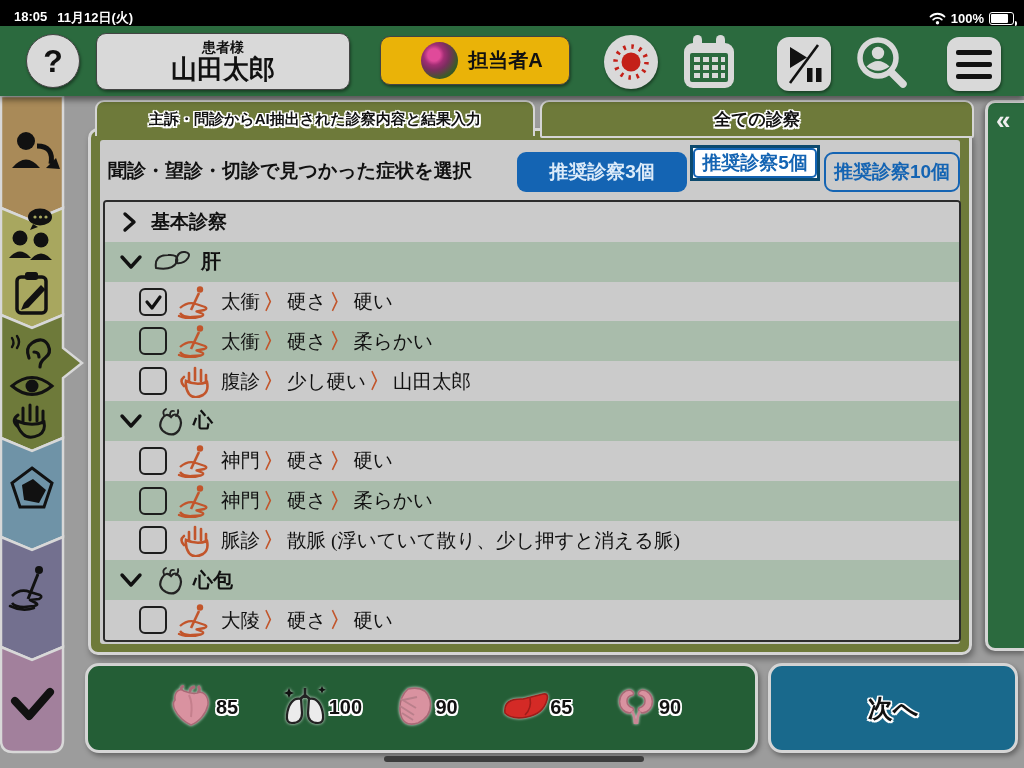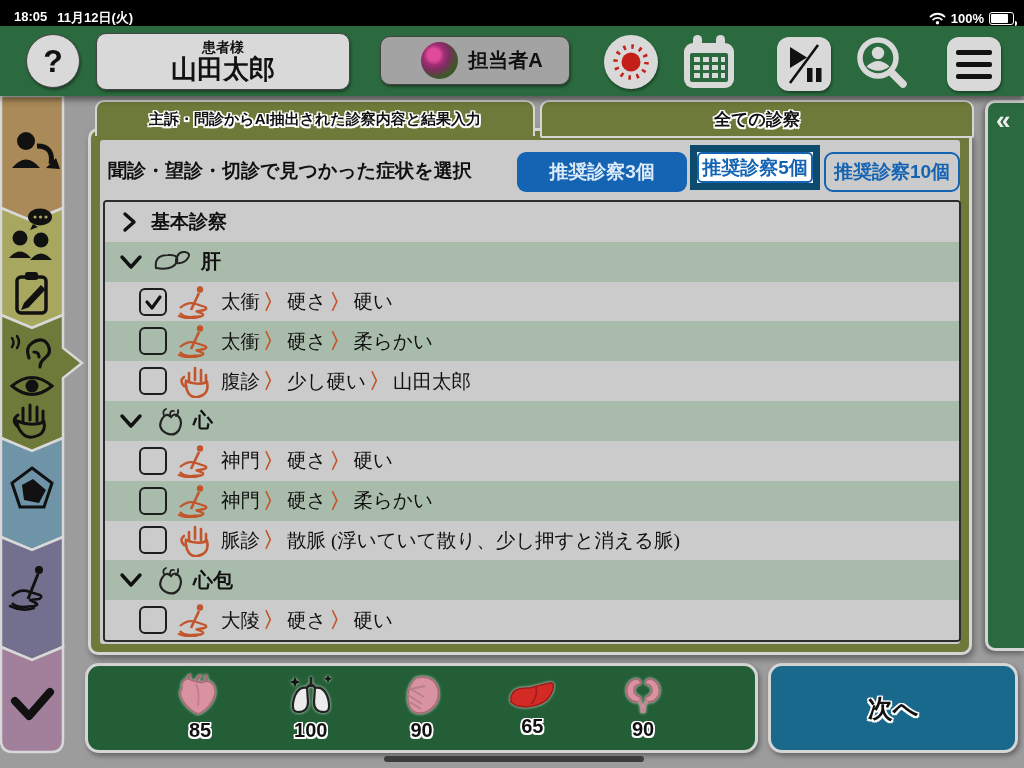--- a/index.html
+++ b/index.html
@@ -19,21 +19,21 @@
   #header{position:absolute;left:0;top:26px;width:1024px;height:70px;background:#2b6a3e;
           box-shadow:0 4px 6px rgba(0,0,0,.45);z-index:20;}
   .hbtn{position:absolute;display:flex;align-items:center;justify-content:center;cursor:pointer;}
   #help-btn{left:26px;top:8px;width:52px;height:52px;border-radius:50%;background:#d9d9d9;
             font-size:32px;font-weight:700;border:1px solid #444;box-shadow:1px 2px 3px rgba(0,0,0,.4);}
   #patient-box{left:96px;top:7px;width:252px;height:55px;border-radius:10px;background:#d9d9d9;
                border:1px solid #444;box-shadow:1px 2px 3px rgba(0,0,0,.4);
                display:flex;flex-direction:column;align-items:center;justify-content:center;line-height:1.1;}
   #patient-box .small{font-size:14px;font-weight:700;}
   #patient-box .big{font-size:26px;font-weight:700;}
-  #staff-box{left:380px;top:10px;width:190px;height:49px;border-radius:10px;background:#a3a3a3;
+  #staff-box{left:380px;top:10px;width:190px;height:49px;border-radius:10px;background:#eab308;
              border:1px solid #444;box-shadow:1px 2px 3px rgba(0,0,0,.4);
              display:flex;align-items:center;gap:10px;padding-left:14px;box-sizing:border-box;}
   #staff-avatar{width:37px;height:37px;border-radius:50%;
       background:radial-gradient(circle at 35% 35%,#e04a9a 0 18%,#a12e74 30%,#7a2e5e 45%,#3c5a28 70%,#294419 100%);}
   #staff-box .lbl{font-size:20px;font-weight:700;}
   #sun-btn{left:604px;top:9px;width:54px;height:54px;border-radius:50%;background:#d9d9d9;
            box-shadow:1px 2px 3px rgba(0,0,0,.4);}
   #cal-btn{left:679px;top:7px;width:60px;height:58px;}
   #pp-btn{left:777px;top:11px;width:54px;height:54px;border-radius:12px;background:#d9d9d9;
           box-shadow:1px 2px 3px rgba(0,0,0,.4);}
@@ -52,21 +52,21 @@
            border-bottom:2.5px solid #d5d5d5;border-radius:9px 9px 2px 2px;}
   #main-panel{position:absolute;left:88px;top:128px;width:884px;height:527px;background:#6e7a3a;
               border:3px solid #d5d5d5;border-radius:10px;box-sizing:border-box;z-index:10;
               box-shadow:2px 4px 6px rgba(0,0,0,.35);}
   #content{position:absolute;left:100px;top:140px;width:860px;height:504px;background:#cbcbcb;
            border-radius:3px;z-index:13;}
   #prompt{position:absolute;left:8px;top:18px;font-size:19px;font-weight:700;}
   .rec-btn{position:absolute;box-sizing:border-box;display:flex;align-items:center;justify-content:center;
            font-weight:700;font-size:19px;border-radius:9px;cursor:pointer;}
   #rec-3{left:417px;top:12px;width:170px;height:40px;background:#1464b3;color:#dcebf9;}
-  #rec-5-wrap{position:absolute;left:590px;top:5px;width:130px;height:45px;border:7px solid #0c4a6e;
+  #rec-5-wrap{position:absolute;left:590px;top:5px;width:130px;height:36px;border:3px solid #0c4a6e;
               background:#fff;box-sizing:border-box;cursor:pointer;}
   #rec-5{position:absolute;inset:0;border:2px solid #1464b3;border-radius:5px;display:flex;align-items:center;
          justify-content:center;font-weight:700;font-size:19px;color:#1464b3;}
   #rec-10{left:724px;top:12px;width:136px;height:40px;border:2.5px solid #1464b3;color:#1464b3;background:transparent;}
   
   #exam-list{position:absolute;left:3px;top:60px;width:854px;height:438px;border:2px solid #2c2c2c;
              border-radius:4px;overflow:hidden;display:flex;flex-direction:column;background:#cbcbcb;}
   .row{flex:1;display:flex;align-items:center;cursor:pointer;font-family:Liberation Serif, serif;}
   .row.gray{background:#cbcbcb;} .row.sage{background:#a9bcab;}
   .row .chev{margin-left:14px;flex:0 0 auto;display:flex;}
@@ -81,21 +81,21 @@
   
   #drawer{position:absolute;left:985px;top:100px;width:42px;height:551px;background:#2b6a3e;
           border:3px solid #d5d5d5;border-right:none;border-radius:10px 0 0 10px;box-sizing:border-box;
           z-index:9;box-shadow:-2px 3px 5px rgba(0,0,0,.35);cursor:pointer;}
   #drawer .chev2{color:#eee;font-size:26px;font-weight:700;position:absolute;left:8px;top:2px;}
   
   #organ-bar{position:absolute;left:85px;top:663px;width:673px;height:90px;background:#245e36;
              border:3.5px solid #d5d5d5;border-radius:14px;box-sizing:border-box;
              display:flex;align-items:center;justify-content:space-between;padding:0 82px;
              box-shadow:2px 3px 5px rgba(0,0,0,.35);}
-  .organ-group{display:flex;flex-direction:column;align-items:center;width:60px;}
+  .organ-group{display:flex;flex-direction:row;align-items:center;width:60px;}
   .organ-group svg{filter:drop-shadow(0 0 1.5px rgba(255,255,255,.85));}
   .organ-val{font-size:20px;font-weight:700;color:#111;margin-top:-1px;}
   #next-btn{position:absolute;left:768px;top:663px;width:250px;height:90px;background:#19698c;
             border:3.5px solid #d5d5d5;border-radius:14px;box-sizing:border-box;display:flex;
             align-items:center;justify-content:center;font-size:25px;font-weight:700;cursor:pointer;
             box-shadow:2px 3px 5px rgba(0,0,0,.35);}
   #home-indicator{position:absolute;left:384px;top:756px;width:260px;height:6px;border-radius:3px;background:#3c3c3c;}
 </style>
 </head>
 <body>

